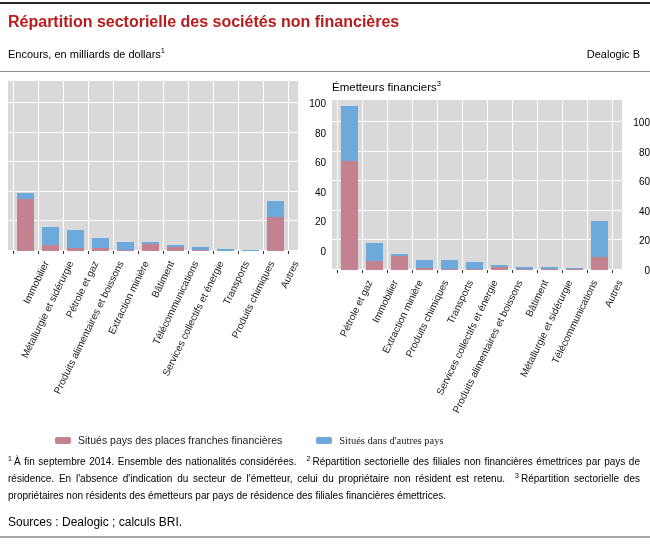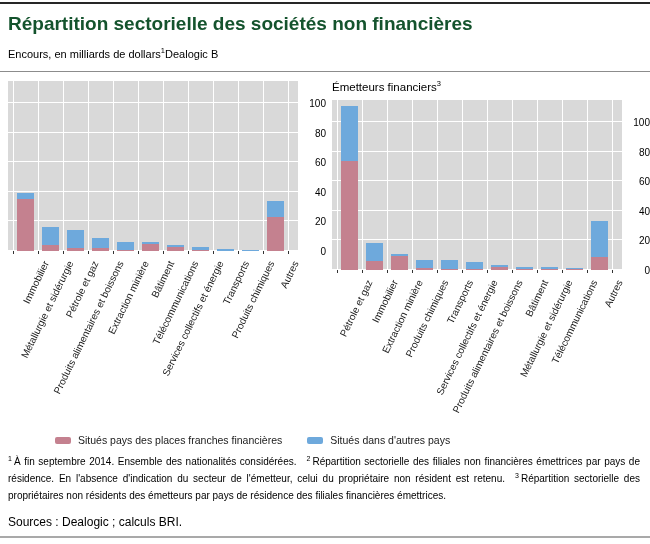--- a/index.html
+++ b/index.html
@@ -4,22 +4,22 @@
 <style>
   * { margin:0; padding:0; box-sizing:border-box; }
   html,body { background:#fff; }
   body { font-family:"Liberation Sans","DejaVu Sans",sans-serif; color:#1a1a1a; }
   #page { position:relative; width:650px; height:544px; background:#fff; overflow:hidden; }
 
   .top-rule    { position:absolute; top:2px;   left:0; right:0; height:2px; background:#262626; }
   .mid-rule    { position:absolute; top:71px;  left:0; right:0; height:1px; background:#8c8c8c; }
   .bottom-rule { position:absolute; top:536px; left:0; right:0; height:2px; background:#a9a9a9; }
 
-  .title { position:absolute; top:13px; left:8px; font-size:19px; font-weight:bold; color:#14532d; }
-  .subtitle-row { position:absolute; top:48px; left:8px; right:10px; display:flex; font-size:11px; color:#000; }
+  .title { position:absolute; top:13px; left:8px; font-size:16px; font-weight:bold; color:#b91c1c; }
+  .subtitle-row { position:absolute; top:48px; left:8px; right:10px; display:flex; justify-content:space-between; font-size:11px; color:#000; }
   sup { font-size:7.5px; vertical-align:super; line-height:0; }
 
   .charts { position:absolute; top:81px; left:8px; display:flex; }
   .panel { width:318px; position:relative; }
   .panel + .panel { margin-left:6px; }
   .panel-title { font-size:11.5px; color:#000; height:19px; }
 
   .plot-wrap { position:relative; width:318px; height:340px; }
   .plot { position:absolute; left:0; top:0; width:290px; height:170px; background:#d9d9d9; overflow:hidden; }
   .hgrid { position:absolute; left:0; width:100%; height:1px; background:#ffffff; }
@@ -216,21 +216,21 @@
           </div>
         </div>
     </div>
   </div>
 
   <div class="legend">
       <span class="legend-item" style="margin-left: 47px;">
         <span class="swatch" style="background: rgb(196, 129, 143);"></span>
         <span>Situés pays des places franches financières</span>
       </span>
-      <span class="legend-item" style="margin-left: 25px;">
+      <span class="legend-item" style="margin-left: 34px; font-family: Liberation Serif, serif;">
         <span class="swatch" style="background: rgb(110, 169, 220);"></span>
         <span>Situés dans d'autres pays</span>
       </span>
     </div>
 
   <div class="footnotes"><sup>1</sup>À fin septembre 2014. Ensemble des nationalités considérées.  <sup>2</sup>Répartition sectorielle des filiales non financières émettrices par pays de résidence. En l'absence d'indication du secteur de l'émetteur, celui du propriétaire non résident est retenu.  <sup>3</sup>Répartition sectorielle des propriétaires non résidents des émetteurs par pays de résidence des filiales financières émettrices.</div>
 
   <div class="sources">Sources : Dealogic ; calculs BRI.</div>
 
   <div class="bottom-rule"></div>

